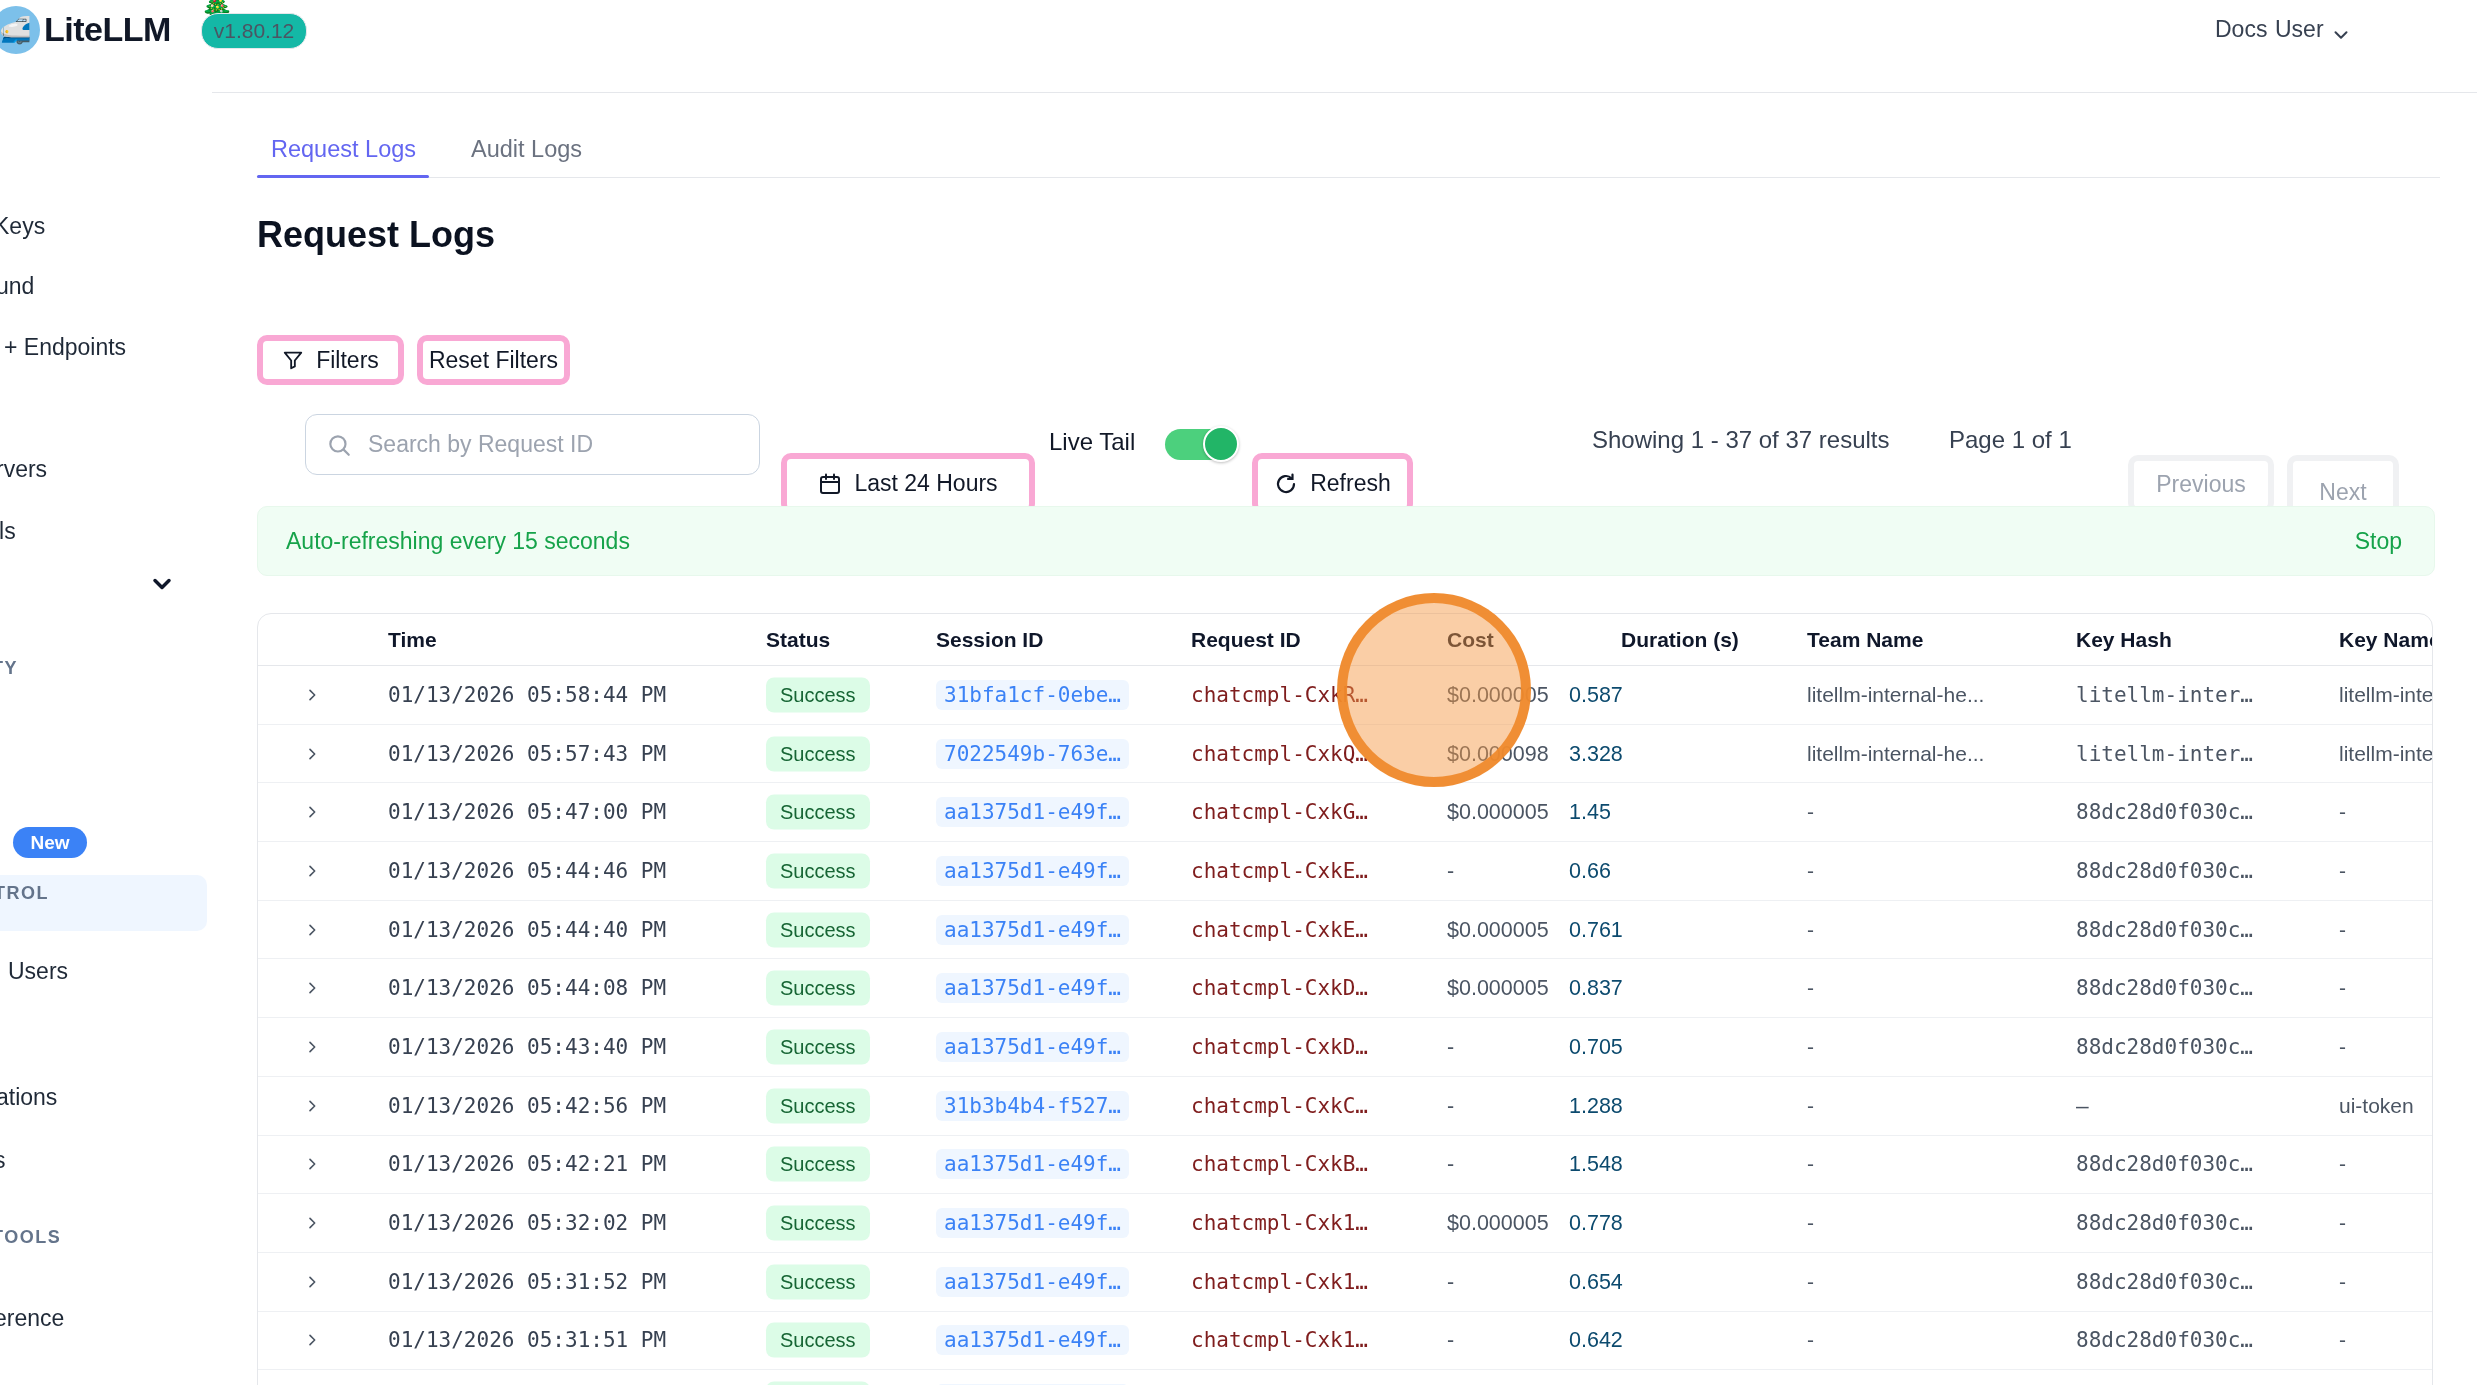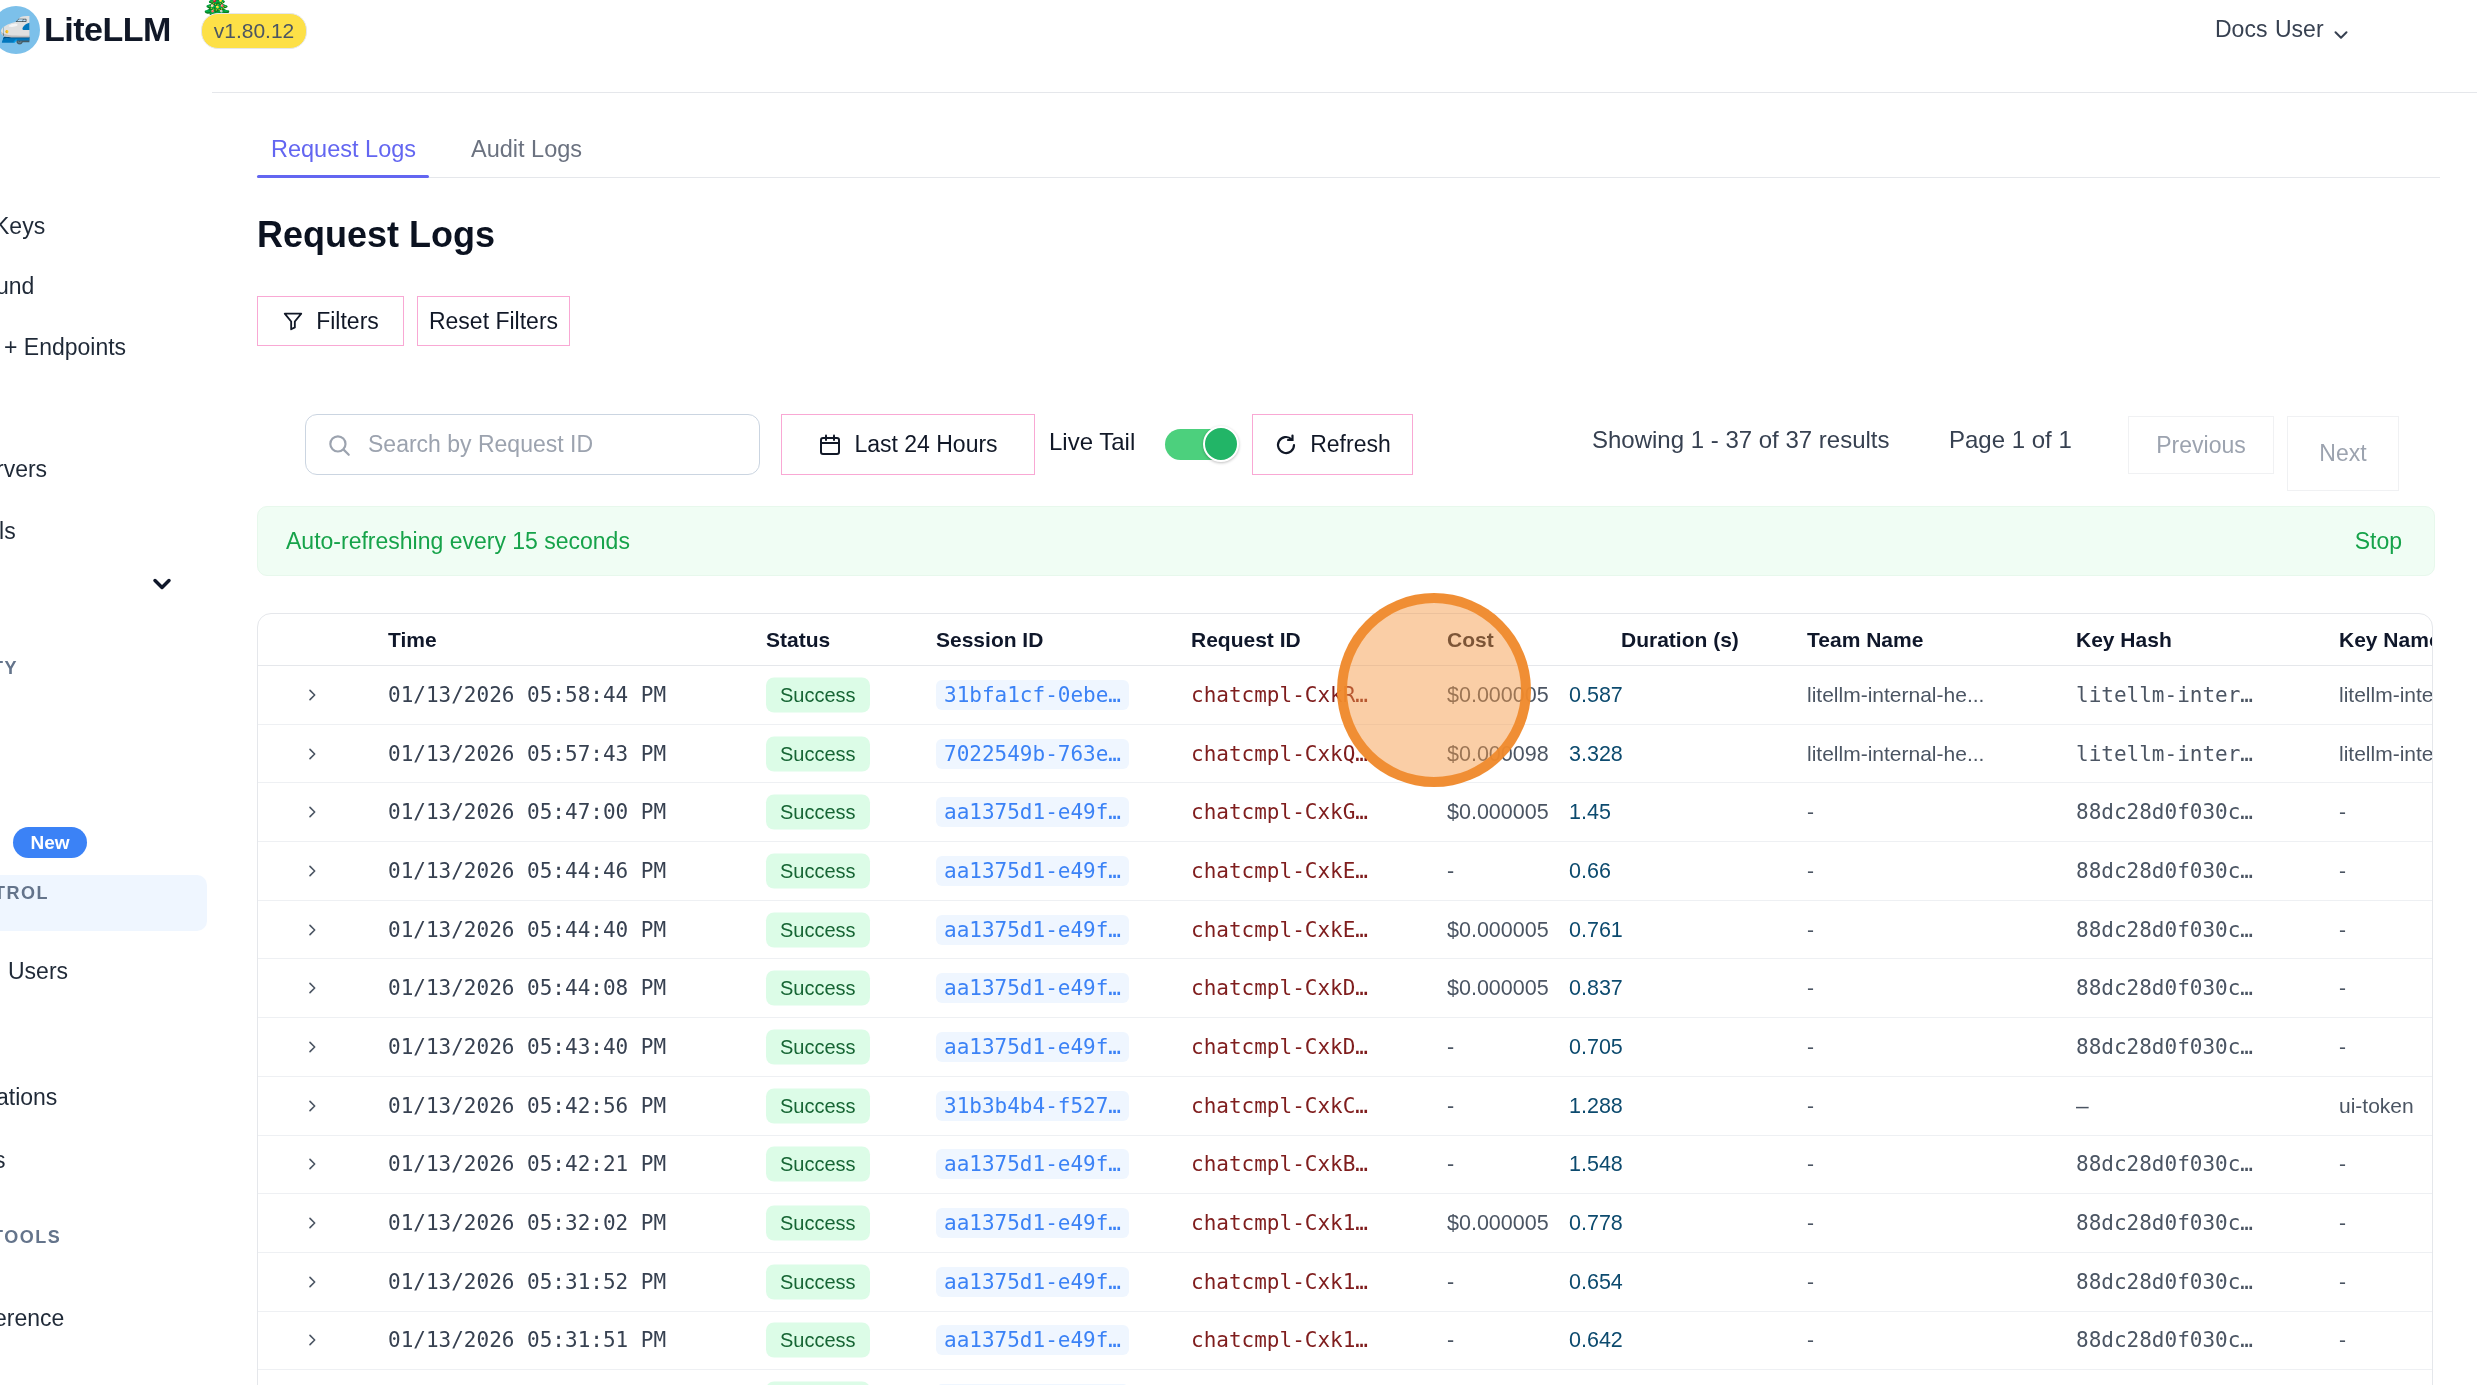--- a/index.html
+++ b/index.html
@@ -6,21 +6,21 @@
   .screen{position:relative;width:2477px;height:1385px;overflow:hidden;background:#fff;
           font-family:"Liberation Sans",sans-serif;color:#111827;}
   .abs{position:absolute;}
 
   
   .topnav{position:absolute;left:0;top:0;width:2477px;height:92px;background:#fff;border-bottom:1px solid #e5e7eb;}
   .logo-circle{position:absolute;left:-8px;top:6px;width:48px;height:48px;border-radius:50%;background:#7cc0ea;
                display:flex;align-items:center;justify-content:center;font-size:26px;overflow:hidden;}
   .brand{position:absolute;left:44px;top:10px;font-size:34px;font-weight:800;letter-spacing:-0.5px;color:#111827;}
   .tree{position:absolute;left:200px;top:-12px;font-size:27px;}
-  .version-badge{position:absolute;left:201px;top:13px;width:104px;height:34px;border:1px solid #e5e7eb;background:#fde047;
+  .version-badge{position:absolute;left:201px;top:13px;width:104px;height:34px;border:1px solid #e5e7eb;background:#14b8a6;
                  border-radius:17px;display:flex;align-items:center;justify-content:center;font-size:21px;color:#4b5563;}
   .nav-link{position:absolute;top:16px;font-size:23px;color:#374151;}
   .user-chev{position:absolute;top:24px;}
 
   
   .sidebar{position:absolute;left:0;top:92px;width:212px;height:1293px;background:#fff;}
   .side-item{position:absolute;font-size:23px;color:#1f2937;white-space:nowrap;}
   .side-section{position:absolute;font-size:18px;font-weight:600;letter-spacing:1.5px;color:#64748b;white-space:nowrap;}
   .new-badge{position:absolute;left:13px;top:735px;width:74px;height:31px;background:#3b82f6;color:#fff;border-radius:16px;
              font-size:19px;font-weight:600;display:flex;align-items:center;justify-content:center;}
@@ -28,22 +28,22 @@
 
   
   .main{position:absolute;left:255px;top:92px;width:2222px;height:1293px;}
   .tabs-border{position:absolute;left:2px;top:85px;width:2183px;height:1px;background:#e5e7eb;}
   .tab{position:absolute;top:44px;font-size:23.5px;}
   .tab.active{color:#6366f1;font-weight:500;}
   .tab.inactive{color:#6b7280;}
   .tab-underline{position:absolute;left:2px;top:83px;width:172px;height:3px;background:#6366f1;border-radius:2px;}
   .page-title{position:absolute;left:2px;top:122px;font-size:36px;font-weight:700;color:#0b1220;}
 
-  .btn{position:absolute;background:#fff;border:1px solid #f9a8d4;border-radius:0;display:flex;align-items:center;
-       justify-content:center;gap:12px;font-size:23px;color:#111827;box-sizing:border-box;}
+  .btn{position:absolute;background:#fff;border:6px solid #f9a8d4;border-radius:10px;display:flex;align-items:center;
+       justify-content:center;gap:12px;font-size:23px;color:#111827;box-sizing:border-box;margin-top:39px;}
   .btn.muted{color:#9ca3af;border-color:#f0f1f3;}
 
   .search-box{position:absolute;left:50px;top:322px;width:455px;height:61px;border:1px solid #cbd5e1;border-radius:12px;
               display:flex;align-items:center;gap:14px;padding:0 0 0 20px;box-sizing:border-box;background:#fff;}
   .search-box input{border:none;outline:none;font-size:23px;color:#a16207;font-family:"Liberation Sans",sans-serif;width:340px;background:transparent;}
   .search-box input::placeholder{color:#9ca3af;}
 
   .live-label{position:absolute;left:794px;top:336px;font-size:24px;font-weight:500;color:#111827;}
   .toggle{position:absolute;left:910px;top:337px;width:72px;height:31px;border-radius:16px;background:#4cd07d;}
   .toggle .knob{position:absolute;right:-2px;top:-3px;width:36px;height:36px;border-radius:50%;background:#22b567;

